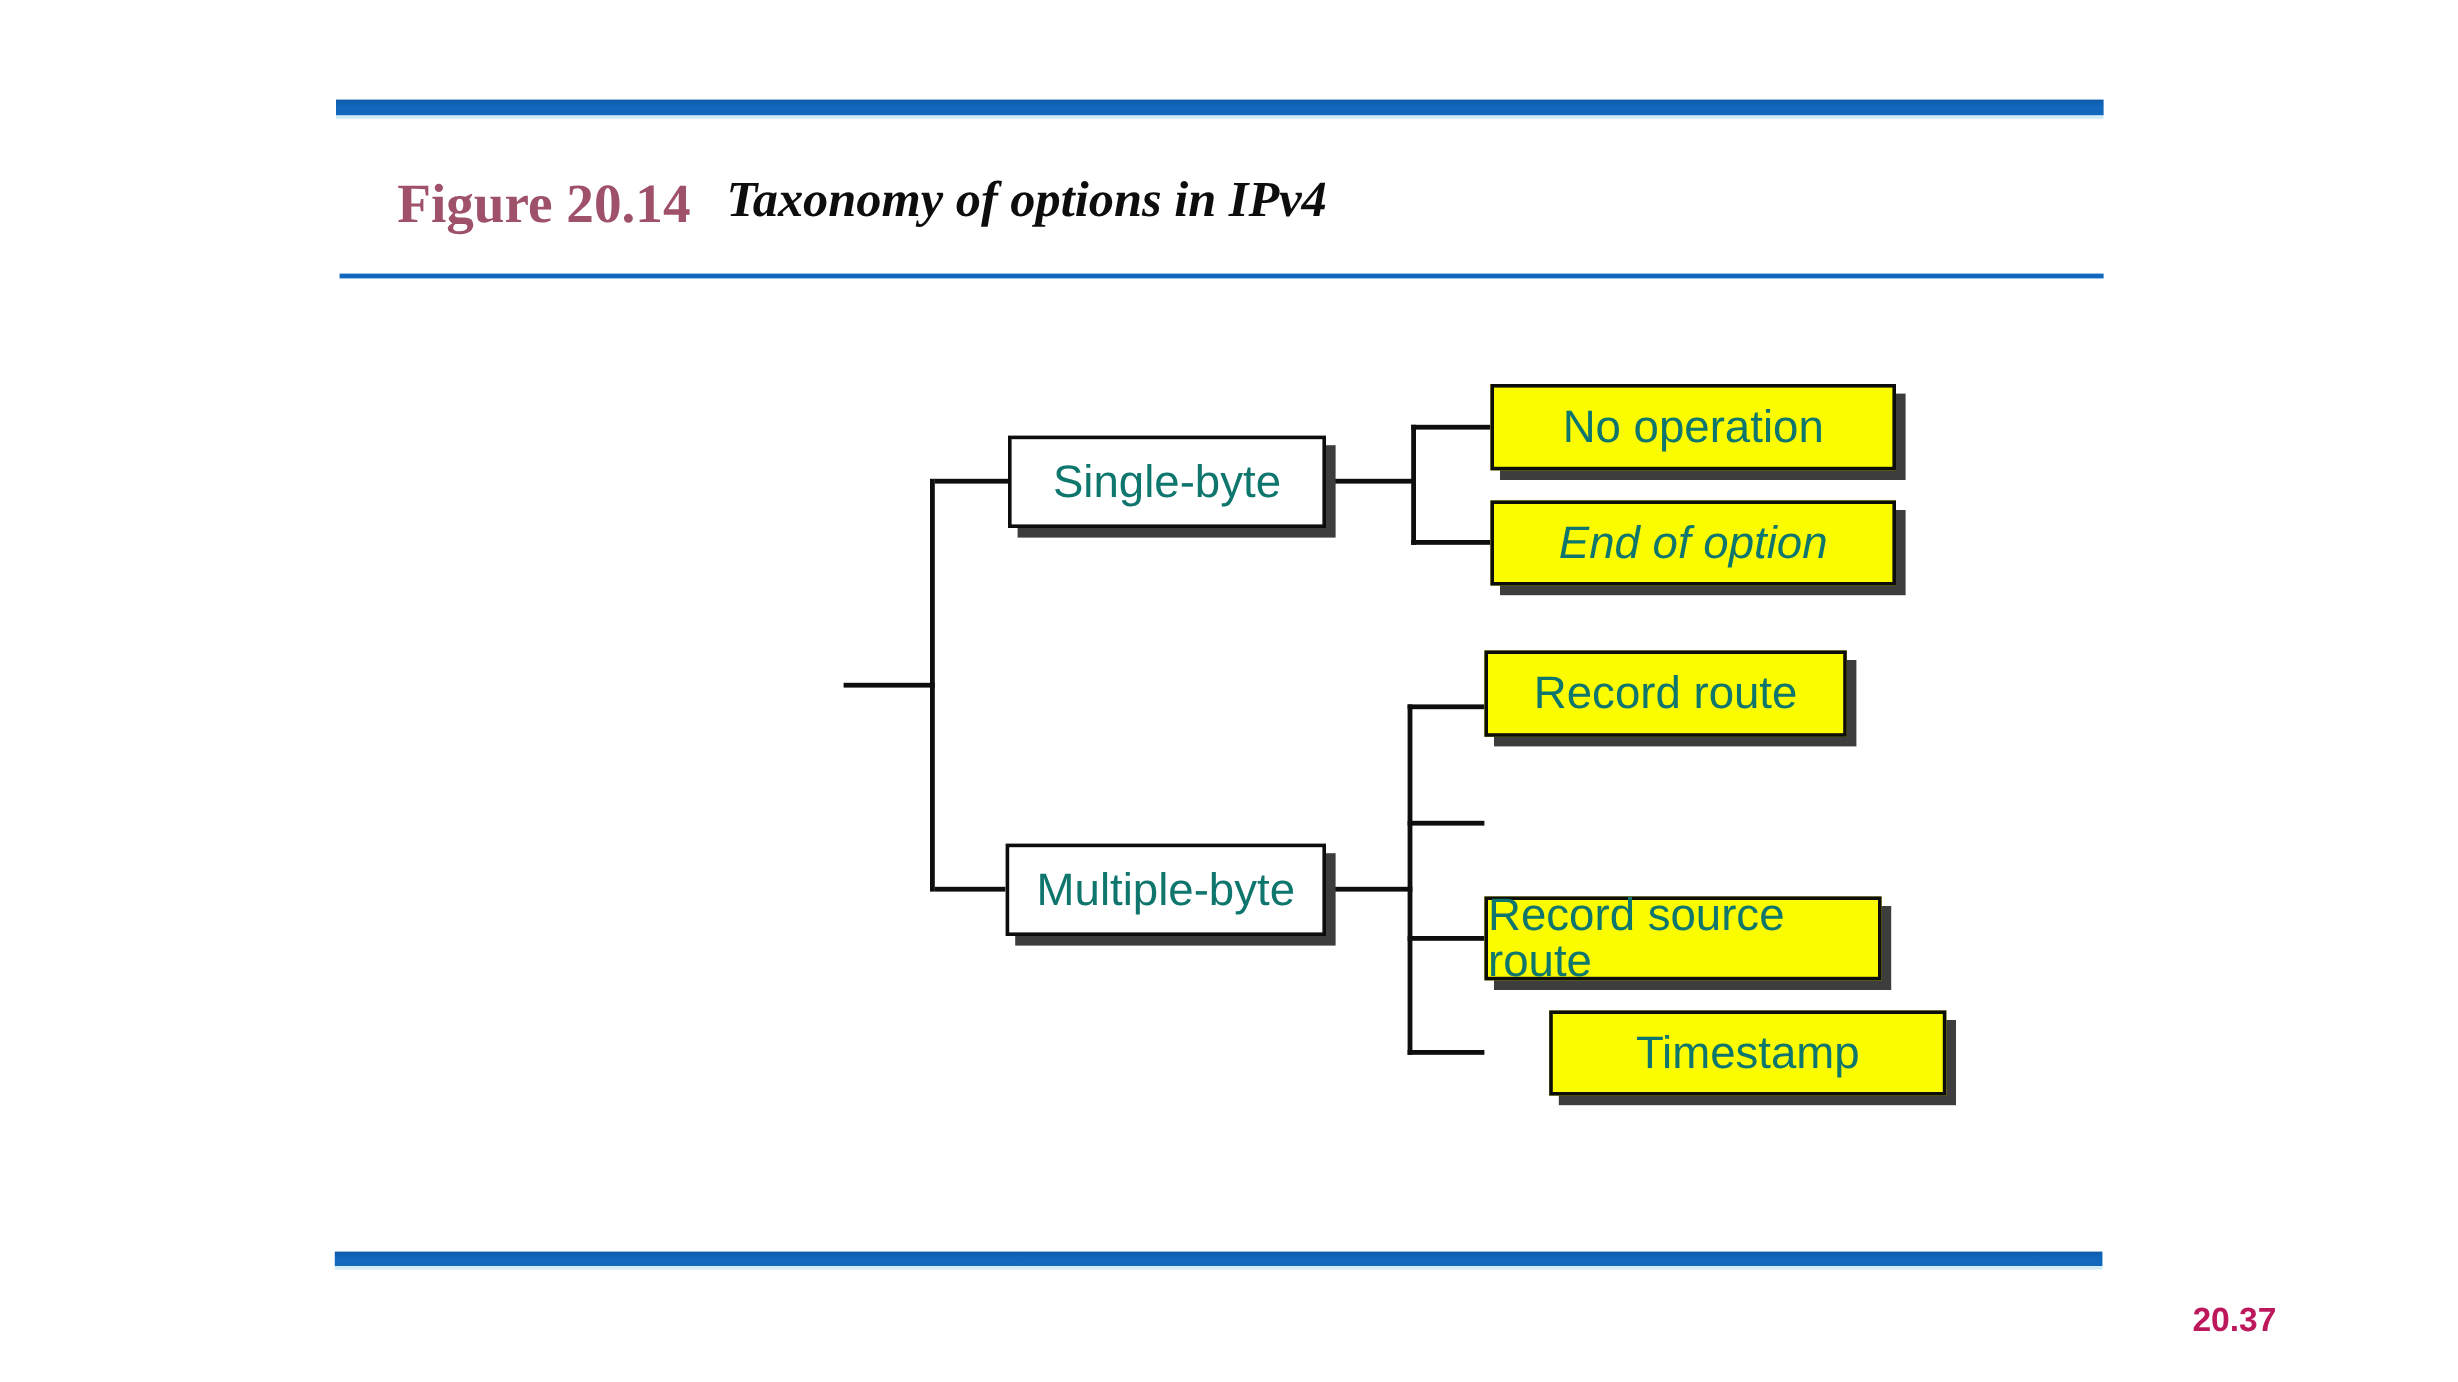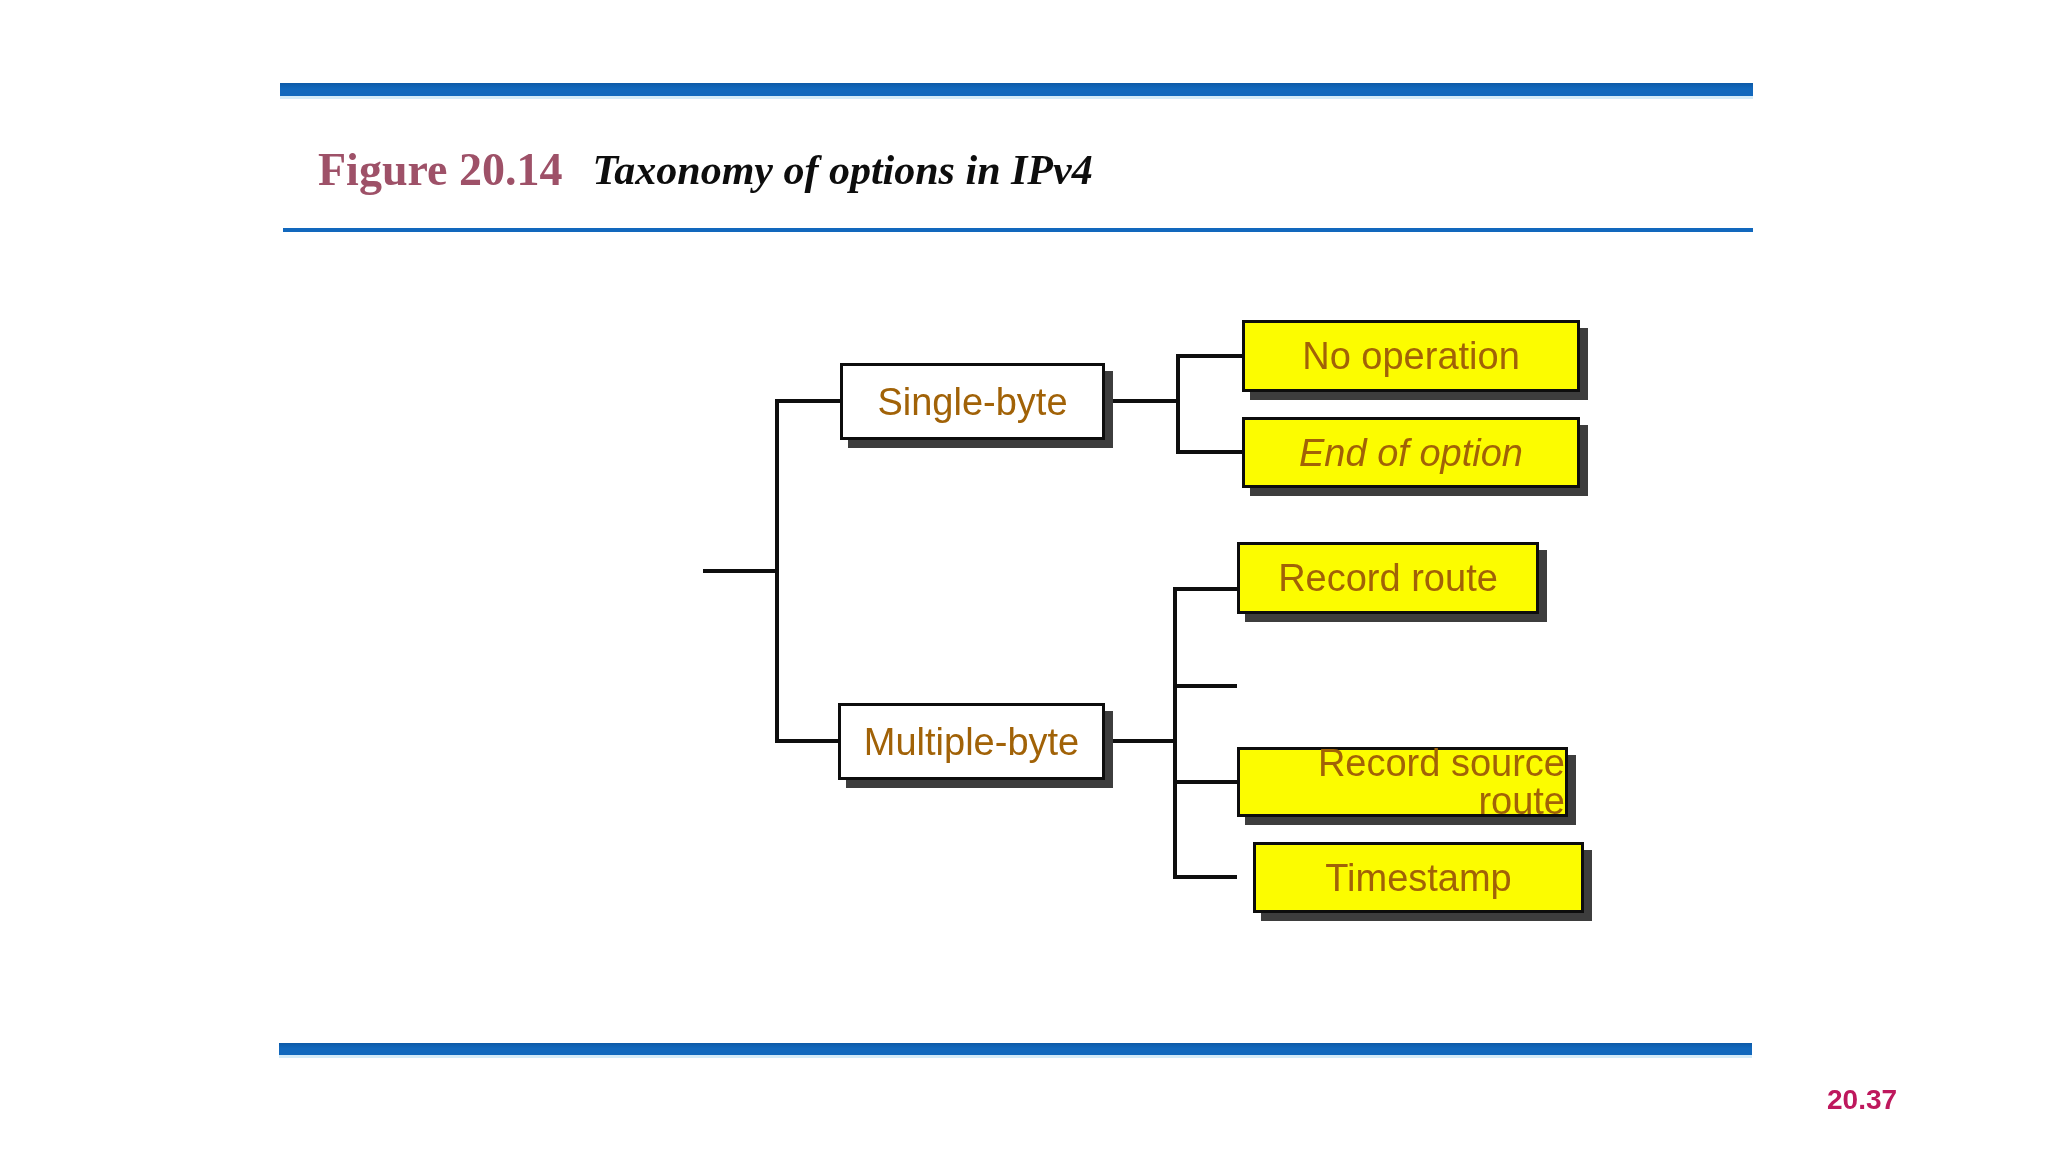--- a/index.html
+++ b/index.html
@@ -7,50 +7,50 @@
     position:relative;width:2048px;height:1152px;background:#ffffff;overflow:hidden;
     font-family:"Liberation Sans",sans-serif;
   }
   
   .top-bar{
     position:absolute;left:280px;top:83px;width:1473px;height:13px;
     background:linear-gradient(#0d5aa7,#1268bd 45%);
     box-shadow:0 3px 0 rgba(160,210,240,.45);
   }
   .header-row{
-    position:absolute;left:318px;top:143px;display:flex;align-items:center;gap:30px;
+    position:absolute;left:331px;top:143px;display:flex;align-items:flex-start;gap:30px;
     white-space:nowrap;
   }
   .figure-label{
     font-family:"Liberation Serif",serif;font-weight:bold;font-size:46px;color:#9e5168;
   }
   .figure-title{
     font-family:"Liberation Serif",serif;font-weight:bold;font-style:italic;
     font-size:42px;color:#0d0d0d;
   }
   .thin-rule{
     position:absolute;left:283px;top:228px;width:1470px;height:4px;background:#1268bd;
   }
   
   .node{
     position:absolute;display:flex;align-items:center;justify-content:center;
-    border:3px solid #0d0d0d;background:#ffffff;color:#a16207;
+    border:3px solid #0d0d0d;background:#ffffff;color:#0f766e;
     font-size:38px;box-shadow:8px 8px 0 0 #3d3d3d;box-sizing:border-box;
-    text-align:right;line-height:1;
+    text-align:left;line-height:1;
   }
   .leaf{background:#fcfc00;}
   .box-options {left:358px;top:515px;width:345px;height:112px;}
   .box-single  {left:840px;top:363px;width:265px;height:77px;}
   .box-multiple{left:838px;top:703px;width:267px;height:77px;}
   .box-noop    {left:1242px;top:320px;width:338px;height:72px;}
   .box-endopt  {left:1242px;top:417px;width:338px;height:71px;}
   .box-record  {left:1237px;top:542px;width:302px;height:72px;}
   .box-strict  {left:1237px;top:650px;width:331px;height:72px;}
   .box-loose   {left:1237px;top:747px;width:331px;height:70px;}
-  .box-time    {left:1253px;top:842px;width:331px;height:71px;}
+  .box-time    {left:1291px;top:842px;width:331px;height:71px;}
   
   .line{position:absolute;background:#0e0e0e;}
   .l-opt-h    {left:703px; top:569px;width:76px; height:4px;}
   .l-trunk-v  {left:775px; top:399px;width:4px;  height:344px;}
   .l-single-h {left:779px; top:399px;width:61px; height:4px;}
   .l-multi-h  {left:779px; top:739px;width:59px; height:4px;}
   .l-sb-out   {left:1105px;top:399px;width:75px; height:4px;}
   .l-br1-v    {left:1176px;top:354px;width:4px;  height:100px;}
   .l-noop-h   {left:1176px;top:354px;width:66px; height:4px;}
   .l-endopt-h {left:1176px;top:450px;width:66px; height:4px;}

